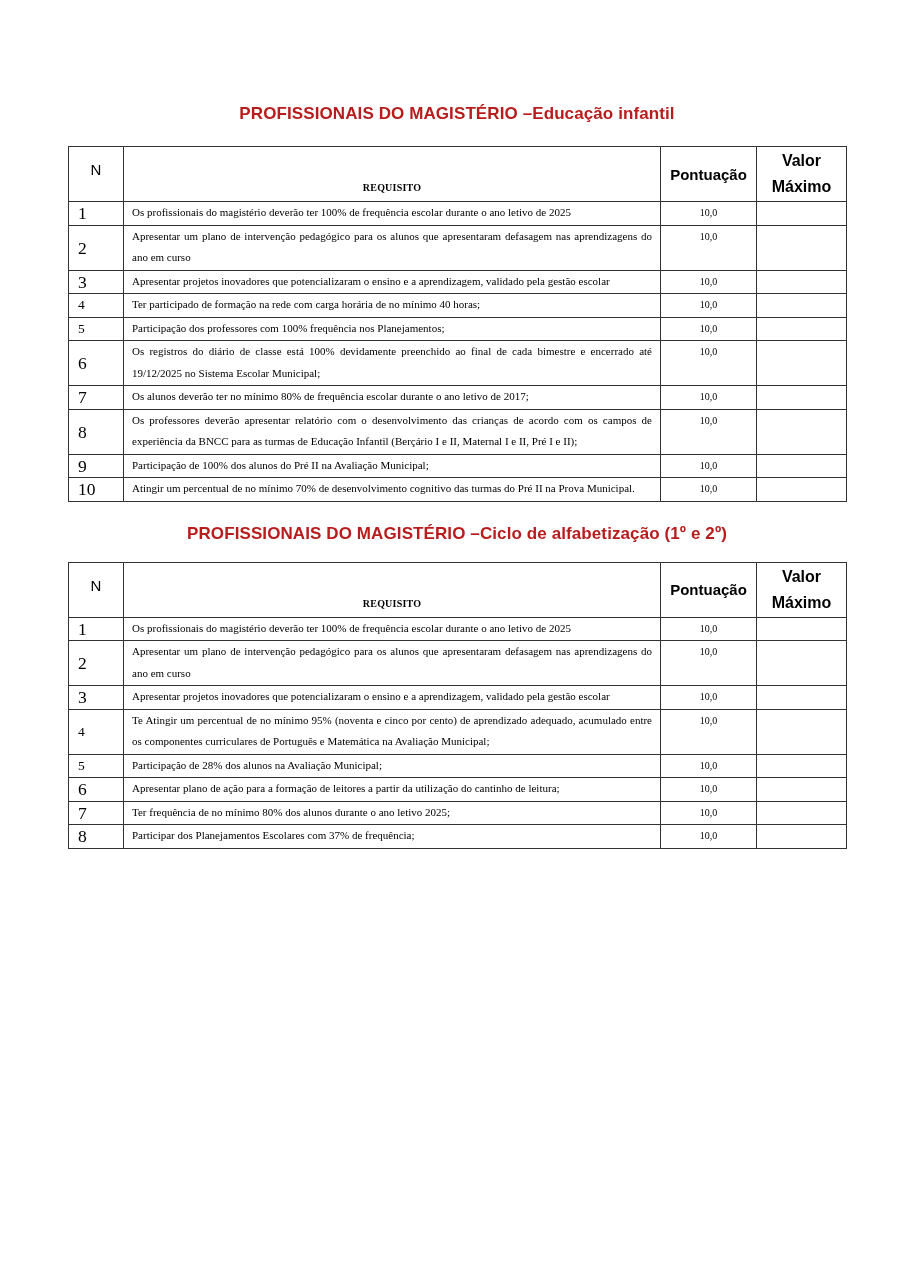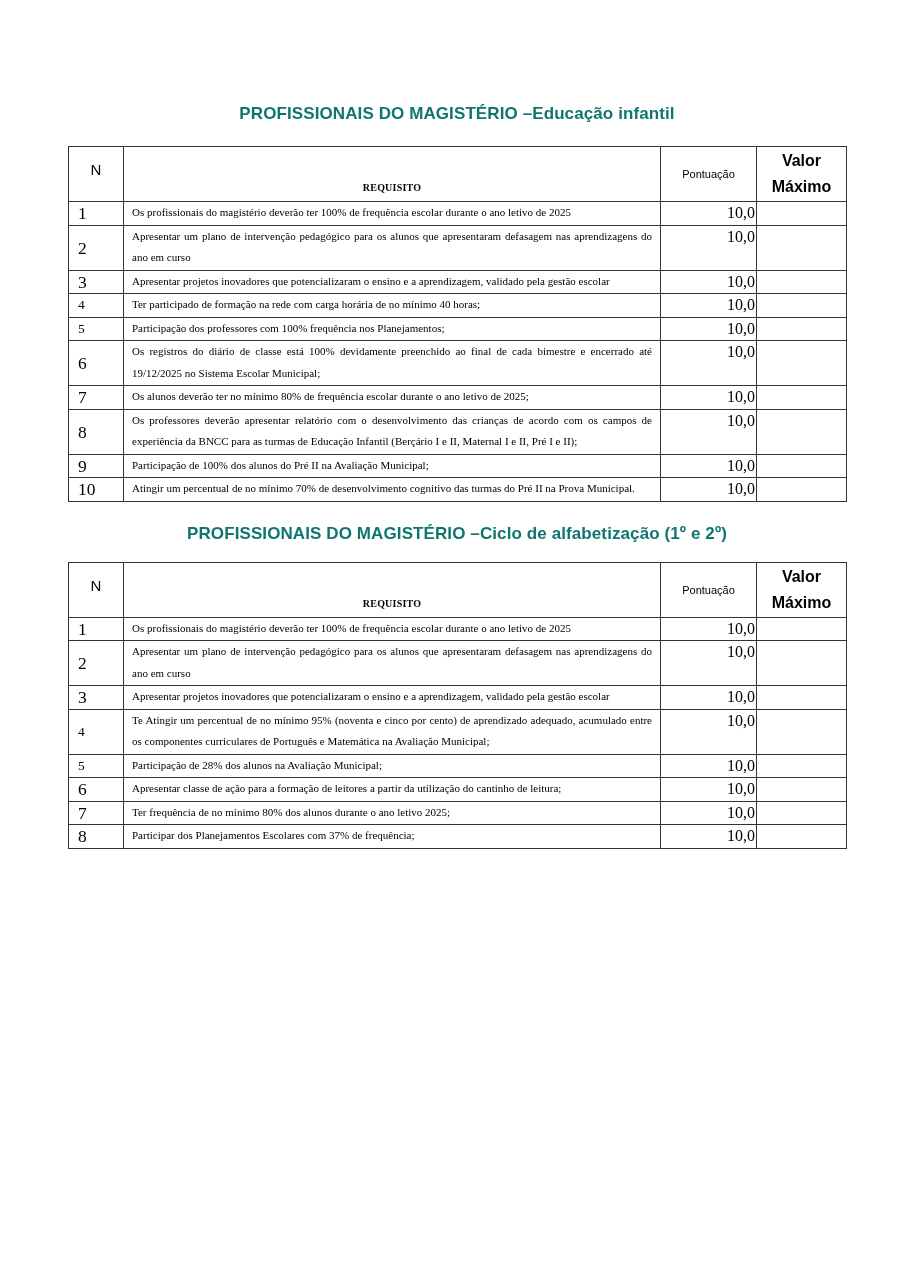--- a/index.html
+++ b/index.html
@@ -13,21 +13,21 @@
   .doc {
     box-sizing: border-box;
     width: 900px;
     padding: 104px 54px 0 68px;
   }
   .title {
     width: 778px;
     font-family: "Liberation Sans", sans-serif;
     font-weight: 700;
     font-size: 17px;
-    color: #0f766e;
+    color: #b91c1c;
     text-align: center;
     margin: 0;
     letter-spacing: 0.1px;
     line-height: 20px;
   }
   .t1 { margin-bottom: 22px; }
   .t2 { margin-top: 22px; margin-bottom: 18px; }
 
   table.req-table {
     border-collapse: collapse;
@@ -55,22 +55,22 @@
     font-family: "Liberation Serif", serif;
     font-weight: 700;
     font-size: 10px;
     text-align: center;
     vertical-align: bottom;
     padding-bottom: 8px;
     letter-spacing: 0.2px;
   }
   .th-pont {
     font-family: "Liberation Sans", sans-serif;
-    font-weight: 400;
-    font-size: 11px;
+    font-weight: 700;
+    font-size: 15px;
     text-align: center;
     vertical-align: middle;
   }
   .th-vm {
     font-family: "Liberation Sans", sans-serif;
     font-weight: 700;
     font-size: 16px;
     text-align: center;
     vertical-align: middle;
     line-height: 26px;
@@ -88,22 +88,22 @@
   .td-req {
     font-family: "Liberation Serif", serif;
     font-size: 11px;
     line-height: 21.5px;
     text-align: justify;
     vertical-align: top;
     padding: 0 8px 1px 8px;
   }
   .td-pont {
     font-family: "Liberation Serif", serif;
-    font-size: 16px;
-    text-align: right;
+    font-size: 10px;
+    text-align: center;
     vertical-align: top;
     padding-top: 2px;
     line-height: 18px;
   }
   .td-vm { }
 </style>
 </head>
 <body>
 
 <div class="doc">
@@ -160,21 +160,21 @@
     <td class="td-vm"></td>
   </tr>
           <tr>
     <td class="td-n">6</td>
     <td class="td-req">Os registros do diário de classe está 100% devidamente preenchido ao final de cada bimestre e encerrado até 19/12/2025 no Sistema Escolar Municipal;</td>
     <td class="td-pont">10,0</td>
     <td class="td-vm"></td>
   </tr>
           <tr>
     <td class="td-n">7</td>
-    <td class="td-req">Os alunos deverão ter no mínimo 80% de frequência escolar durante o ano letivo de 2025;</td>
+    <td class="td-req">Os alunos deverão ter no mínimo 80% de frequência escolar durante o ano letivo de 2017;</td>
     <td class="td-pont">10,0</td>
     <td class="td-vm"></td>
   </tr>
           <tr>
     <td class="td-n">8</td>
     <td class="td-req">Os professores deverão apresentar relatório com o desenvolvimento das crianças de acordo com os campos de experiência da BNCC para as turmas de Educação Infantil (Berçário I e II, Maternal I e II, Pré I e II);</td>
     <td class="td-pont">10,0</td>
     <td class="td-vm"></td>
   </tr>
           <tr>
@@ -239,21 +239,21 @@
     <td class="td-vm"></td>
   </tr>
           <tr>
     <td class="td-n small">5</td>
     <td class="td-req">Participação de 28% dos alunos na Avaliação Municipal;</td>
     <td class="td-pont">10,0</td>
     <td class="td-vm"></td>
   </tr>
           <tr>
     <td class="td-n">6</td>
-    <td class="td-req">Apresentar classe de ação para a formação de leitores a partir da utilização do cantinho de leitura;</td>
+    <td class="td-req">Apresentar plano de ação para a formação de leitores a partir da utilização do cantinho de leitura;</td>
     <td class="td-pont">10,0</td>
     <td class="td-vm"></td>
   </tr>
           <tr>
     <td class="td-n">7</td>
     <td class="td-req">Ter frequência de no mínimo 80% dos alunos durante o ano letivo 2025;</td>
     <td class="td-pont">10,0</td>
     <td class="td-vm"></td>
   </tr>
           <tr>

